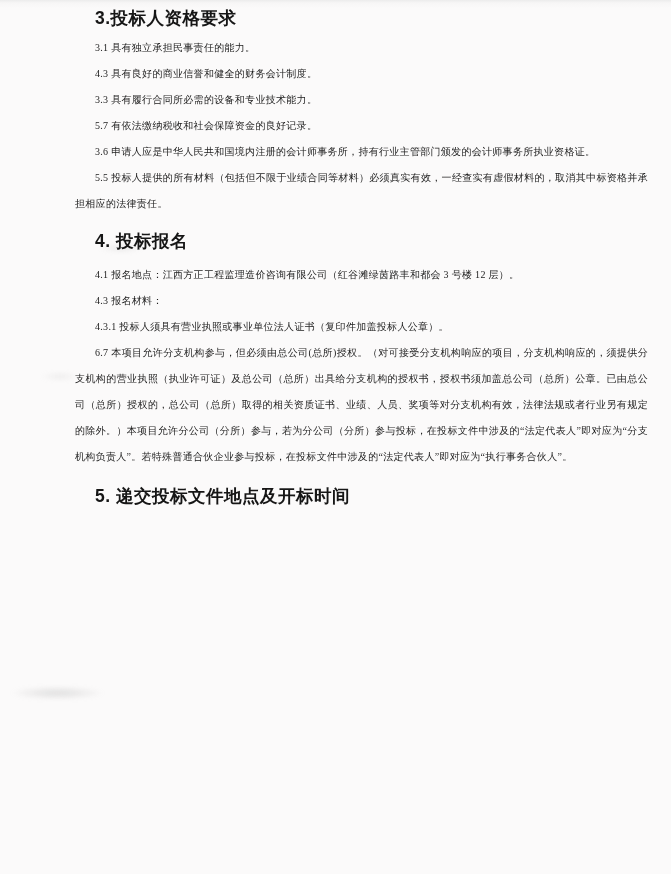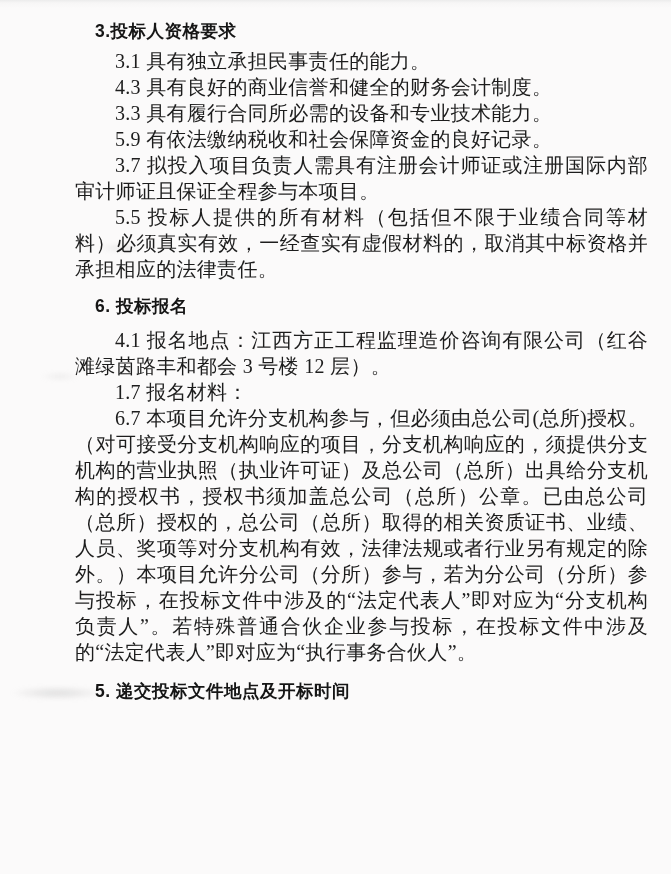--- a/index.html
+++ b/index.html
@@ -26,25 +26,25 @@
   }
   .sec-heading {
     font-family: "Liberation Sans", "DejaVu Sans", sans-serif;
     font-weight: 700;
     font-size: 17.5px;
     line-height: 27px;
     color: #161616;
     padding-left: 20px;
     letter-spacing: 0.5px;
   }
-  .sec-heading-3 { margin: 18px 0 3px 0; }
+  .sec-heading-3 { margin: 5px 0 3px 0; }
   .sec-heading-4 { margin: 11px 0 7px 0; }
   .sec-heading-5 { margin: 13px 0 6px 0; }
   .para {
-    font-size: 20px;
+    font-size: 10px;
     line-height: 26px;
     text-align: justify;
     text-indent: 2em;
     letter-spacing: 0.3px;
     color: #1d1d1d;
     margin: 0;
   }
   
   .smudge {
     position: absolute;
@@ -72,29 +72,30 @@
   <div class="smudge smudge-2"></div>
   <div class="smudge smudge-3"></div>
 
   <div class="content">
 
     <div class="section">
       <div class="sec-heading sec-heading-3">3.投标人资格要求</div>
       <p class="para">3.1 具有独立承担民事责任的能力。</p>
       <p class="para">4.3 具有良好的商业信誉和健全的财务会计制度。</p>
       <p class="para">3.3 具有履行合同所必需的设备和专业技术能力。</p>
-      <p class="para">5.9 有依法缴纳税收和社会保障资金的良好记录。</p>
-      <p class="para">3.7 拟投入项目负责人需具有注册会计师证或注册国际内部审计师证且保证全程参与本项目。</p>
+      <p class="para">5.7 有依法缴纳税收和社会保障资金的良好记录。</p>
+      <p class="para">3.6 申请人应是中华人民共和国境内注册的会计师事务所，持有行业主管部门颁发的会计师事务所执业资格证。</p>
       <p class="para">5.5 投标人提供的所有材料（包括但不限于业绩合同等材料）必须真实有效，一经查实有虚假材料的，取消其中标资格并承担相应的法律责任。</p>
     </div>
 
     <div class="section">
-      <div class="sec-heading sec-heading-4">6. 投标报名</div>
+      <div class="sec-heading sec-heading-4">4. 投标报名</div>
       <p class="para">4.1 报名地点：江西方正工程监理造价咨询有限公司（红谷滩绿茵路丰和都会 3 号楼 12 层）。</p>
-      <p class="para">1.7  报名材料：</p>
+      <p class="para">4.3  报名材料：</p>
+      <p class="para">4.3.1 投标人须具有营业执照或事业单位法人证书（复印件加盖投标人公章）。</p>
       <p class="para">6.7 本项目允许分支机构参与，但必须由总公司(总所)授权。（对可接受分支机构响应的项目，分支机构响应的，须提供分支机构的营业执照（执业许可证）及总公司（总所）出具给分支机构的授权书，授权书须加盖总公司（总所）公章。已由总公司（总所）授权的，总公司（总所）取得的相关资质证书、业绩、人员、奖项等对分支机构有效，法律法规或者行业另有规定的除外。）本项目允许分公司（分所）参与，若为分公司（分所）参与投标，在投标文件中涉及的“法定代表人”即对应为“分支机构负责人”。若特殊普通合伙企业参与投标，在投标文件中涉及的“法定代表人”即对应为“执行事务合伙人”。</p>
     </div>
 
     <div class="section">
       <div class="sec-heading sec-heading-5">5. 递交投标文件地点及开标时间</div>
 
     </div>
 
   </div>
 </div>

